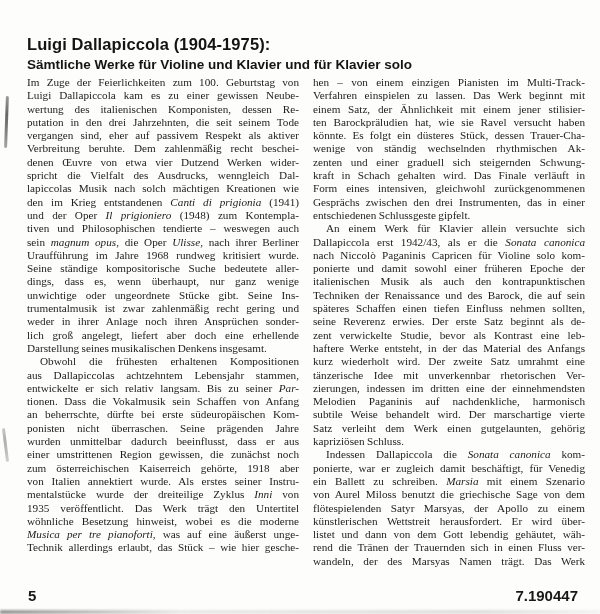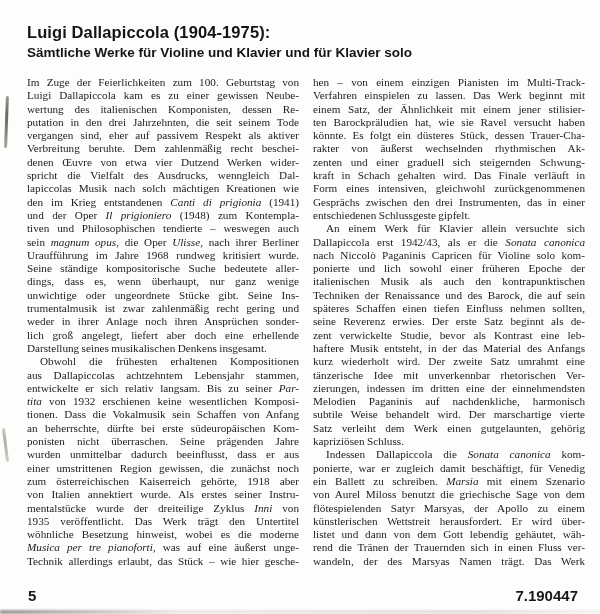--- a/index.html
+++ b/index.html
@@ -2,21 +2,21 @@
 <html><head>
 <meta charset="utf-8">
 <style>
   html,body { margin:0; padding:0; background:#fdfdfc; }
   .page {
     position:relative; width:600px; height:614px;
     background:#fdfdfc; overflow:hidden;
     font-family:"Liberation Serif", serif; color:#1c1c1c;
   }
   
-  .header { position:absolute; left:27px; top:22px; width:550px; }
+  .header { position:absolute; left:27px; top:34px; width:550px; }
   .title {
     margin:0; font-family:"Liberation Sans", sans-serif;
     font-weight:bold; font-size:16.5px; line-height:20px;
     letter-spacing:.1px; color:#141414;
   }
   .subtitle {
     margin:2px 0 8px 0; font-family:"Liberation Sans", sans-serif;
     font-weight:bold; font-size:13.5px; line-height:17px; color:#141414;
   }
   
@@ -85,56 +85,55 @@
         <div class="line">Seine ständige kompositorische Suche bedeutete aller-</div>
         <div class="line">dings, dass es, wenn überhaupt, nur ganz wenige</div>
         <div class="line">unwichtige oder ungeordnete Stücke gibt. Seine Ins-</div>
         <div class="line">trumentalmusik ist zwar zahlenmäßig recht gering und</div>
         <div class="line">weder in ihrer Anlage noch ihren Ansprüchen sonder-</div>
         <div class="line">lich groß angelegt, liefert aber doch eine erhellende</div>
         <div class="line end">Darstellung seines musikalischen Denkens insgesamt.</div>
         <div class="line ind">Obwohl die frühesten erhaltenen Kompositionen</div>
         <div class="line">aus Dallapiccolas achtzehntem Lebensjahr stammen,</div>
         <div class="line">entwickelte er sich relativ langsam. Bis zu seiner <i>Par-</i></div>
-        <div class="line"><i>tita</i> von 1932 erschienen keine wesentlichen Komposi-</div>
         <div class="line">tionen. Dass die Vokalmusik sein Schaffen von Anfang</div>
         <div class="line">an beherrschte, dürfte bei erste südeuropäischen Kom-</div>
         <div class="line">ponisten nicht überraschen. Seine prägenden Jahre</div>
         <div class="line">wurden unmittelbar dadurch beeinflusst, dass er aus</div>
         <div class="line">einer umstrittenen Region gewissen, die zunächst noch</div>
         <div class="line">zum österreichischen Kaiserreich gehörte, 1918 aber</div>
         <div class="line">von Italien annektiert wurde. Als erstes seiner Instru-</div>
         <div class="line">mentalstücke wurde der dreiteilige Zyklus <i>Inni</i> von</div>
         <div class="line">1935 veröffentlicht. Das Werk trägt den Untertitel</div>
         <div class="line">wöhnliche Besetzung hinweist, wobei es die moderne</div>
         <div class="line"><i>Musica per tre pianoforti</i>, was auf eine äußerst unge-</div>
         <div class="line">Technik allerdings erlaubt, das Stück – wie hier gesche-</div>
       </div>
     <div class="column" id="col-right">
         <div class="line">hen – von einem einzigen Pianisten im Multi-Track-</div>
         <div class="line">Verfahren einspielen zu lassen. Das Werk beginnt mit</div>
         <div class="line">einem Satz, der Ähnlichkeit mit einem jener stilisier-</div>
         <div class="line">ten Barockpräludien hat, wie sie Ravel versucht haben</div>
         <div class="line">könnte. Es folgt ein düsteres Stück, dessen Trauer-Cha-</div>
-        <div class="line">rakter von äußerst wechselnden rhythmischen Ak-</div>
+        <div class="line">wenige von ständig wechselnden rhythmischen Ak-</div>
         <div class="line">zenten und einer graduell sich steigernden Schwung-</div>
         <div class="line">kraft in Schach gehalten wird. Das Finale verläuft in</div>
         <div class="line">Form eines intensiven, gleichwohl zurückgenommenen</div>
         <div class="line">Gesprächs zwischen den drei Instrumenten, das in einer</div>
         <div class="line end">entschiedenen Schlussgeste gipfelt.</div>
         <div class="line ind">An einem Werk für Klavier allein versuchte sich</div>
         <div class="line">Dallapiccola erst 1942/43, als er die <i>Sonata canonica</i></div>
         <div class="line">nach Niccolò Paganinis Capricen für Violine solo kom-</div>
-        <div class="line">ponierte und lich sowohl einer früheren Epoche der</div>
+        <div class="line">ponierte und damit sowohl einer früheren Epoche der</div>
         <div class="line">italienischen Musik als auch den kontrapunktischen</div>
         <div class="line">Techniken der Renaissance und des Barock, die auf sein</div>
         <div class="line">späteres Schaffen einen tiefen Einfluss nehmen sollten,</div>
         <div class="line">seine Reverenz erwies. Der erste Satz beginnt als de-</div>
         <div class="line">zent verwickelte Studie, bevor als Kontrast eine leb-</div>
-        <div class="line">haftere Musik entsteht, in der das Material des Anfangs</div>
+        <div class="line">haftere Werke entsteht, in der das Material des Anfangs</div>
         <div class="line">kurz wiederholt wird. Der zweite Satz umrahmt eine</div>
         <div class="line">tänzerische Idee mit unverkennbar rhetorischen Ver-</div>
         <div class="line">zierungen, indessen im dritten eine der einnehmendsten</div>
         <div class="line">Melodien Paganinis auf nachdenkliche, harmonisch</div>
         <div class="line">subtile Weise behandelt wird. Der marschartige vierte</div>
         <div class="line">Satz verleiht dem Werk einen gutgelaunten, gehörig</div>
         <div class="line end">kapriziösen Schluss.</div>
         <div class="line ind">Indessen Dallapiccola die <i>Sonata canonica</i> kom-</div>
         <div class="line">ponierte, war er zugleich damit beschäftigt, für Venedig</div>
         <div class="line">ein Ballett zu schreiben. <i>Marsia</i> mit einem Szenario</div>

